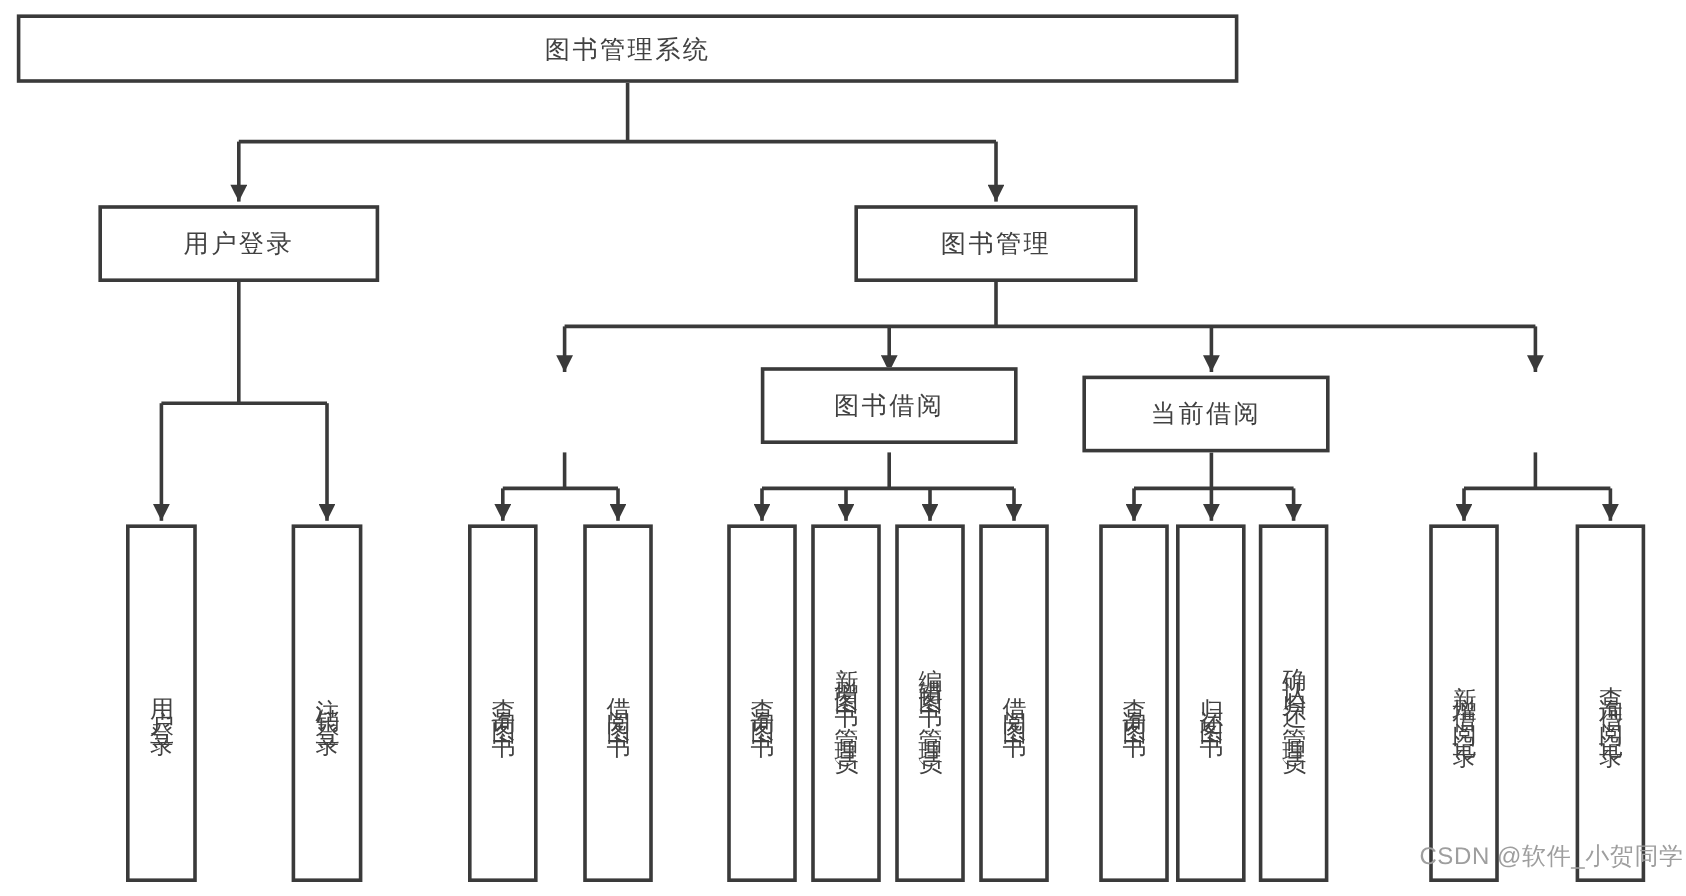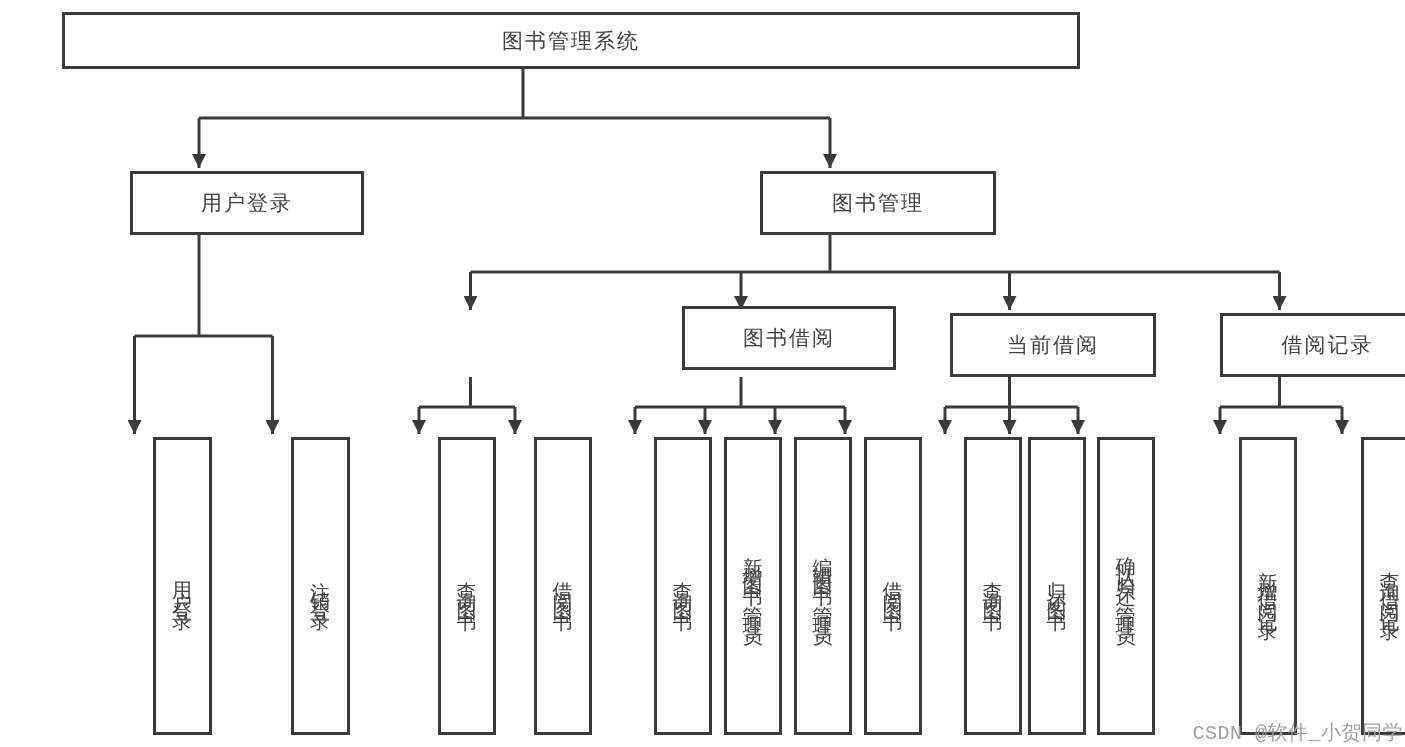--- a/index.html
+++ b/index.html
@@ -22,45 +22,43 @@
   .ahead { fill: var(--line); }
   .node {
     position: absolute;
     box-sizing: border-box;
     background: var(--background);
     border: 3px solid var(--line);
     display: flex;
     align-items: center;
     justify-content: center;
     color: var(--text);
-    margin-left: 48px;
   }
   .node.h .lbl {
     font-size: 21px;
     letter-spacing: 2px;
     white-space: nowrap;
   }
   .node.v .lbl {
     writing-mode: vertical-rl;
     text-orientation: mixed;
     font-size: 20px;
     line-height: 1;
     letter-spacing: 10px;
     white-space: nowrap;
   }
   .watermark {
     position: absolute;
     right: 2px;
-    bottom: 1px;
+    bottom: 20px;
     font-size: 20px;
     letter-spacing: 0.5px;
     color: var(--watermark);
     z-index: 5;
     white-space: nowrap;
-    font-family: Liberation Mono, monospace;
   }
 </style>
 </head>
 <body>
 
 <div class="stage">
 
   <svg class="wires" width="1405" height="747" viewBox="0 0 1405 747">
     <defs>
       <marker id="arrow" viewBox="0 0 10 10" refX="10" refY="5" markerWidth="20" markerHeight="14" markerUnits="userSpaceOnUse" orient="auto">
@@ -133,23 +131,20 @@
   <div class="node h" style="left:712px;top:171px;width:236px;height:64px">
     <span class="lbl">图书管理</span>
   </div>
 
   <div class="node h" style="left:634px;top:306px;width:214px;height:64px">
     <span class="lbl">图书借阅</span>
   </div>
   <div class="node h" style="left:902px;top:313px;width:206px;height:64px">
     <span class="lbl">当前借阅</span>
   </div>
-  <div class="node h" style="left:1172px;top:313px;width:215px;height:64px">
-    <span class="lbl">借阅记录</span>
-  </div>
 
   <div class="node v" style="left:105px;top:437px;width:59px;height:298px">
     <span class="lbl">用户登录</span>
   </div>
   <div class="node v" style="left:243px;top:437px;width:59px;height:298px">
     <span class="lbl">注销登录</span>
   </div>
 
   <div class="node v" style="left:390px;top:437px;width:58px;height:298px">
     <span class="lbl">查询图书</span>

